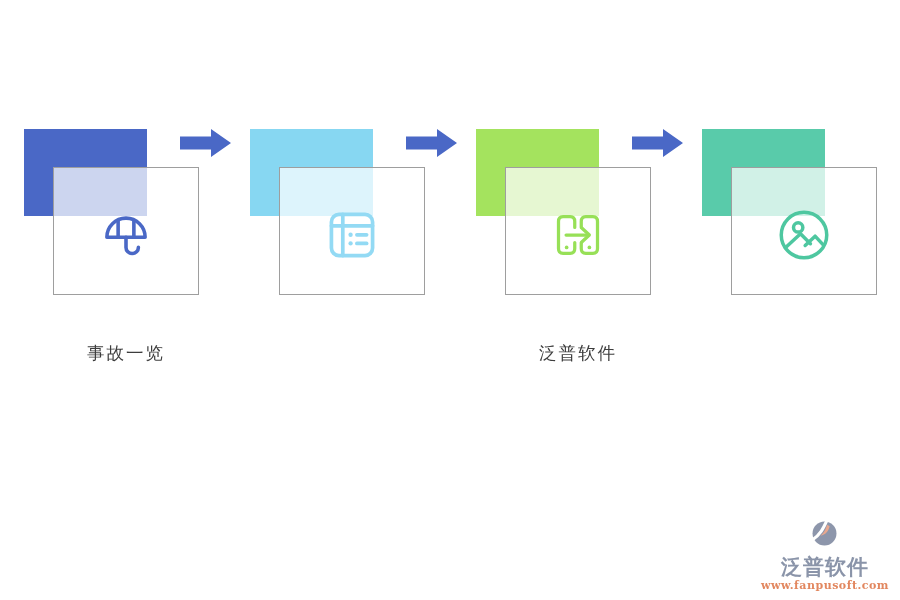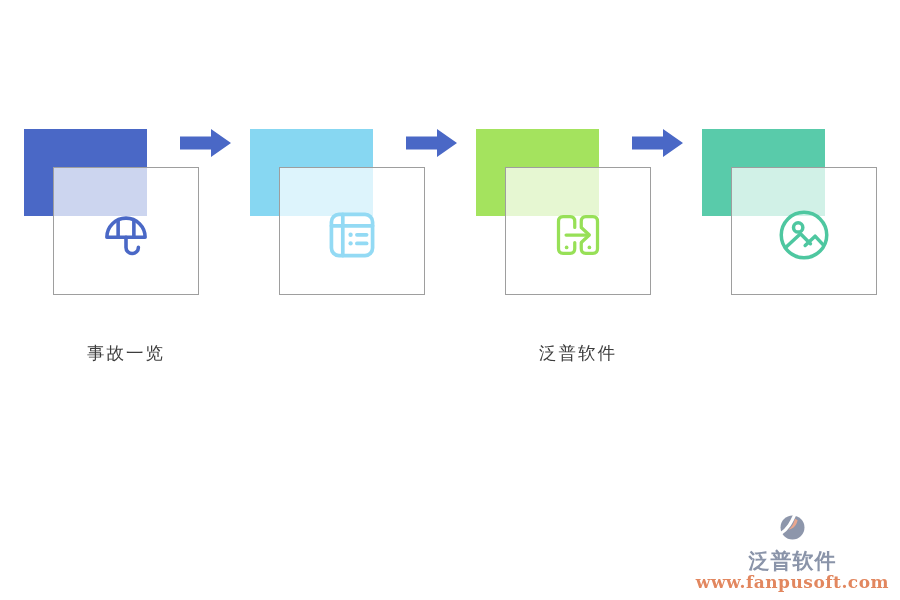--- a/index.html
+++ b/index.html
@@ -16,21 +16,21 @@
          font-family:"Liberation Serif","DejaVu Serif",serif;
          font-size:17.5px;letter-spacing:2px;color:#3d3d3d;}
 
   .flow-arrow{position:absolute;top:129px;width:51px;height:28px;}
   .flow-arrow svg{display:block;}
 
   .watermark{position:absolute;right:11px;bottom:9px;text-align:right;line-height:1;}
   .brand-row{display:flex;align-items:center;justify-content:flex-end;gap:11px;flex-direction:column;}
   .brand-name{font-size:21px;font-weight:bold;color:var(--brand-color);
          font-family:"Liberation Serif","DejaVu Serif",serif;letter-spacing:1px;}
-  .brand-url{margin-top:2px;font-size:17px;font-weight:bold;color:var(--url-color);
+  .brand-url{margin-top:2px;font-size:11px;font-weight:bold;color:var(--url-color);
          font-family:"DejaVu Serif",serif;letter-spacing:0.5px;}
 </style>
 </head>
 <body>
 
 <div class="canvas">
 
   <div class="step" style="left: 24px; --sq: #4a68c6; --ic: #4a68c6;">
     <div class="square"></div>
     <div class="panel">

